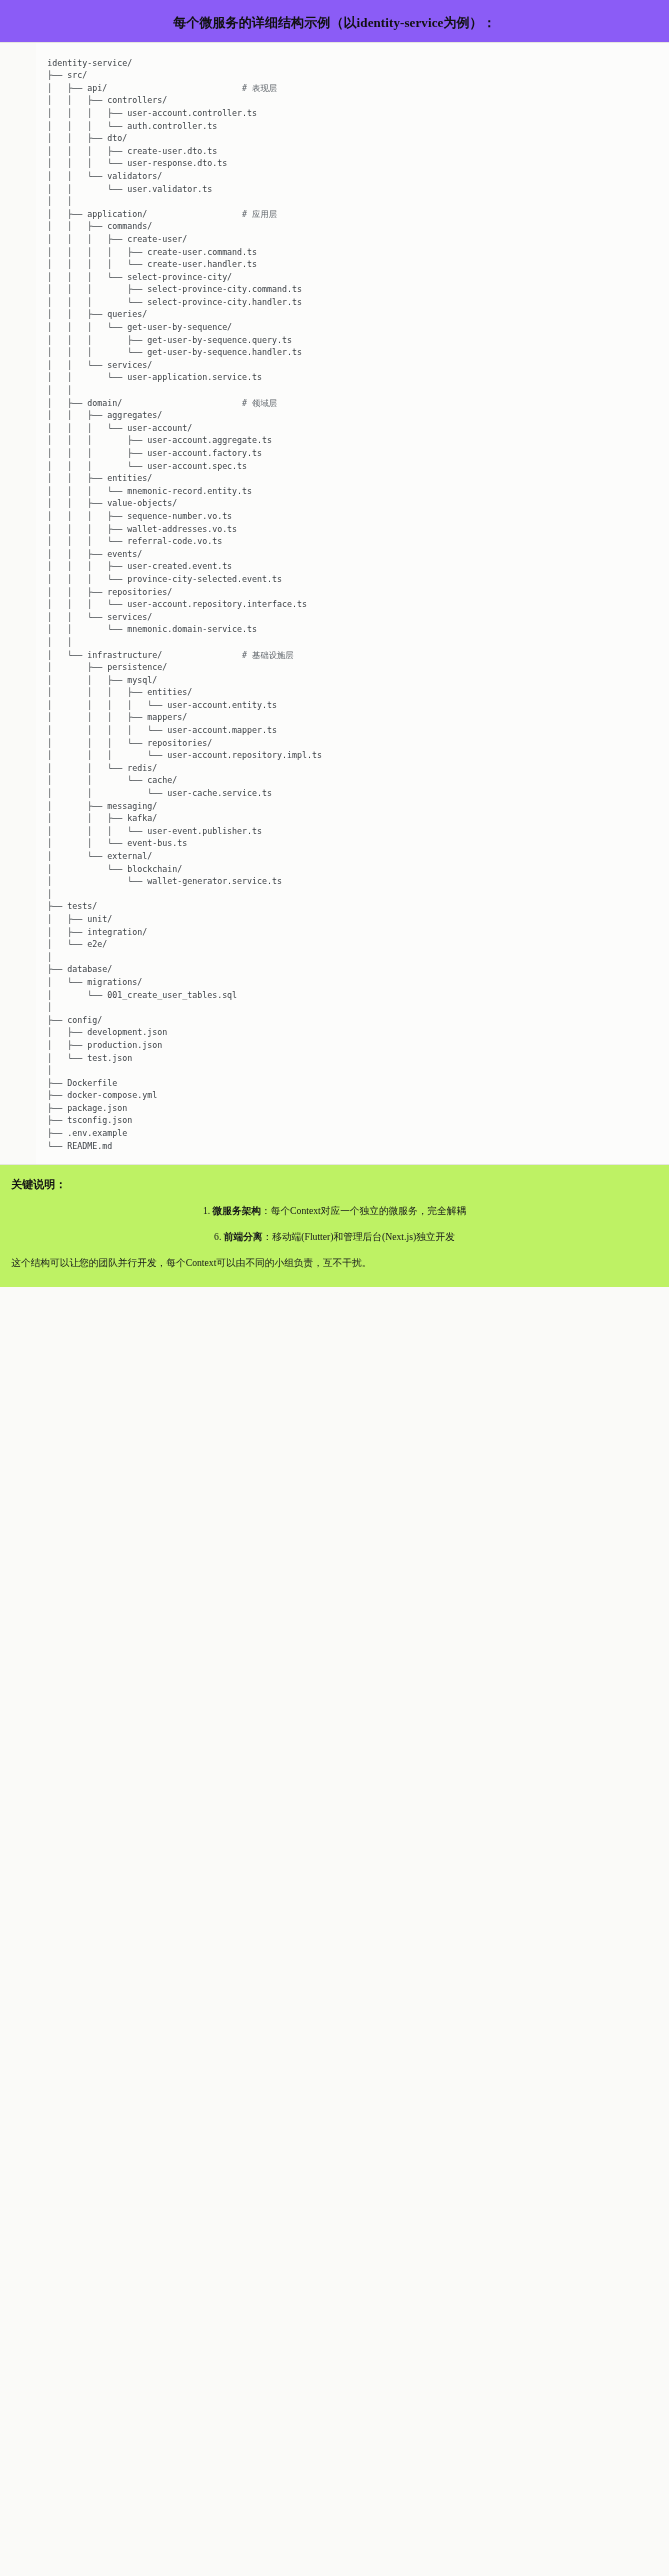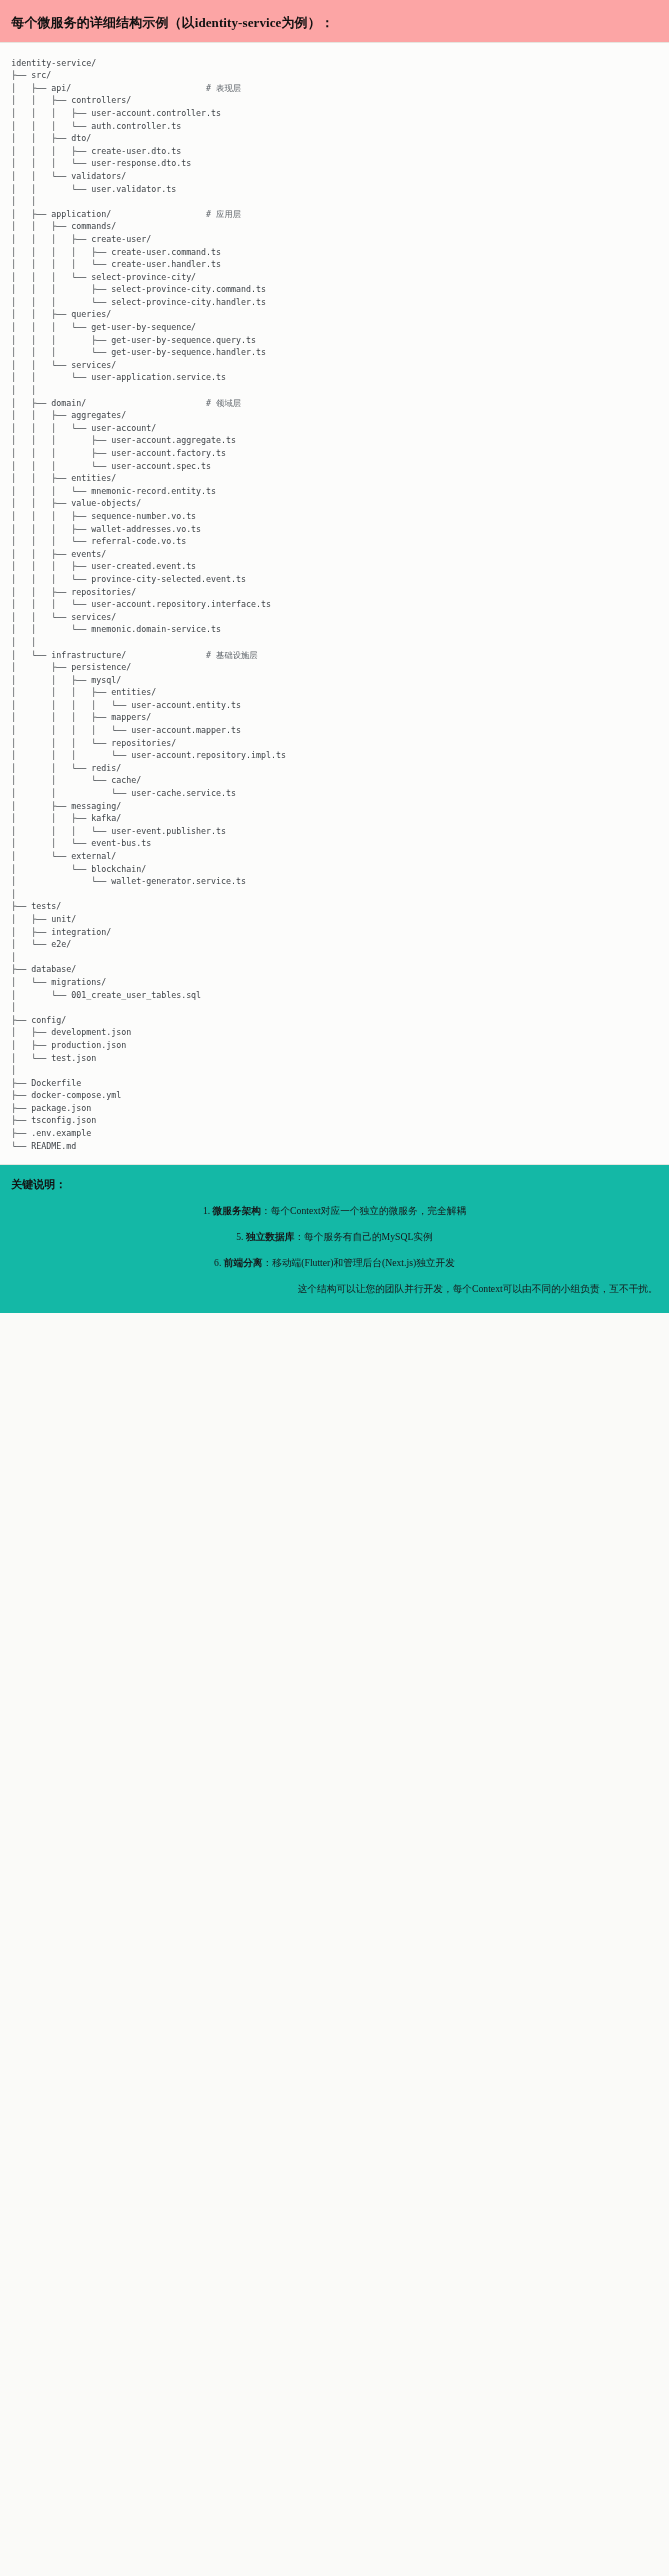--- a/index.html
+++ b/index.html
@@ -12,55 +12,57 @@
   body {
     width: 669px;
     font-family: "Liberation Sans", sans-serif;
     color: #1b1b1b;
     -webkit-font-smoothing: antialiased;
   }
 
   
   .doc-header {
     padding: 13.8px 11.3px 10px 11.3px;
-    background: #fca5a5;
+    background: #8b5cf6;
     border-bottom: 0.6px solid #e6e6e0;
+    text-align: center;
   }
   .doc-header h1 {
     margin: 0;
     font-family: "Liberation Serif", serif;
     font-size: 13px;
     font-weight: bold;
     letter-spacing: 0.1px;
     color: #111;
   }
 
   
   .tree-block {
     background: #fcfcfb;
     padding: 13.8px 11.3px 11.3px 11.3px;
+    margin-left: 36px;
   }
   pre.tree {
     margin: 0;
     font-family: "DejaVu Sans Mono", "Liberation Mono", monospace;
     font-size: 8.3px;
     line-height: 12.6px;
     color: #3a3f44;
     white-space: pre;
     tab-size: 4;
   }
   pre.tree .cmt {
     color: #5d6369;
   }
 
   
   .notes {
     border-top: 0.6px solid #e6e6e0;
     padding: 12.5px 11.3px 16.3px 11.3px;
-    background: #14b8a6;
+    background: #bef264;
   }
   .notes h2 {
     margin: 0 0 11.3px 0;
     font-family: "Liberation Serif", serif;
     font-size: 11px;
     font-weight: bold;
     color: #111;
   }
   ol.note-list {
     list-style: none;
@@ -82,21 +84,20 @@
   ol.note-list li .term {
     font-weight: bold;
   }
   ol.note-list li .sep { }
   .notes .closing {
     font-family: "Liberation Serif", serif;
     font-size: 9.7px;
     line-height: 1.6;
     color: #16181a;
     margin: 1.3px 0 0 0;
-    text-align: right;
   }
 </style>
 </head>
 <body>
 
 <div class="doc-header">
   <h1>每个微服务的详细结构示例（以identity-service为例）：</h1>
 </div>
 
 <div class="tree-block">
@@ -186,18 +187,17 @@
 <span>├── package.json</span>
 <span>├── tsconfig.json</span>
 <span>├── .env.example</span>
 <span>└── README.md</span></pre>
 </div>
 
 <div class="notes">
   <h2>关键说明：</h2>
   <ol class="note-list">
       <li><span class="idx">1. </span><span class="term">微服务架构</span><span class="sep">：</span><span class="desc">每个Context对应一个独立的微服务，完全解耦</span></li>
-      <li><span class="idx">5. </span><span class="term">独立数据库</span><span class="sep">：</span><span class="desc">每个服务有自己的MySQL实例</span></li>
       <li><span class="idx">6. </span><span class="term">前端分离</span><span class="sep">：</span><span class="desc">移动端(Flutter)和管理后台(Next.js)独立开发</span></li>
     </ol>
   <p class="closing">这个结构可以让您的团队并行开发，每个Context可以由不同的小组负责，互不干扰。</p>
 </div>
 
 
 </body></html>

